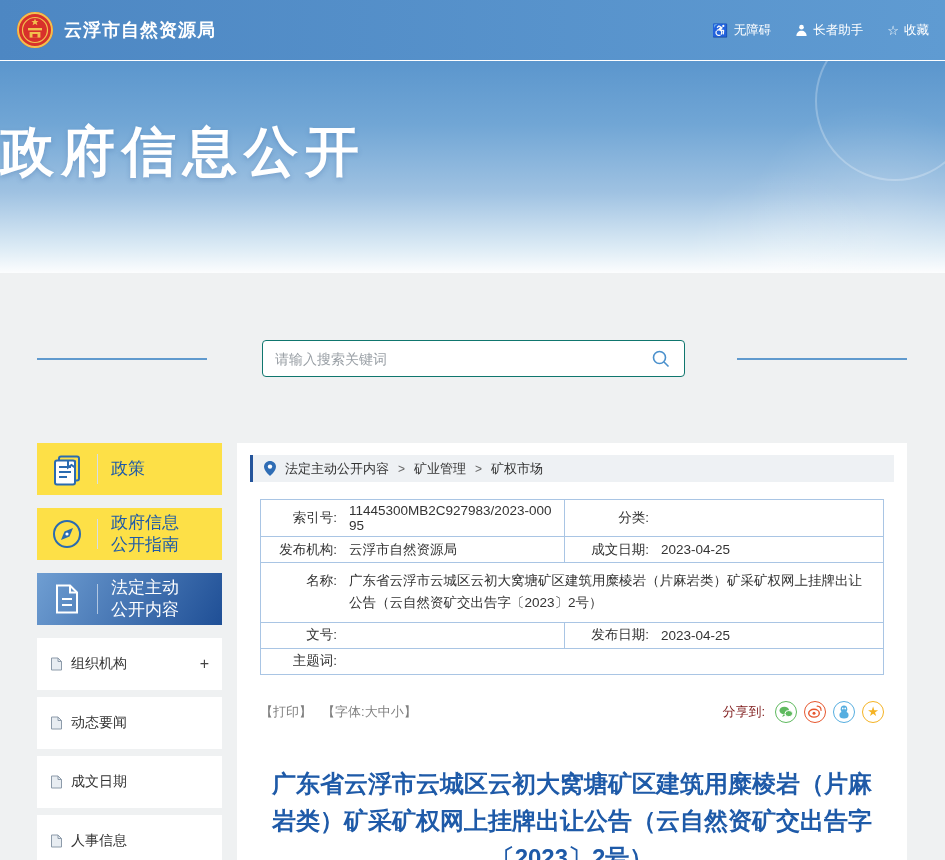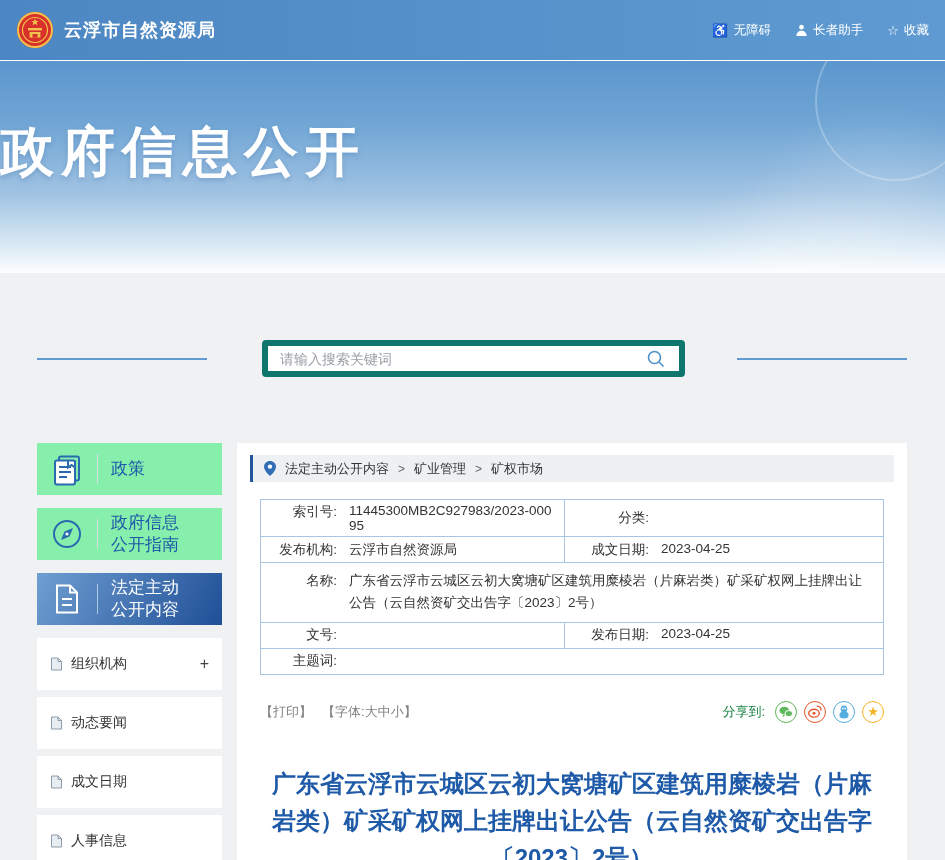--- a/index.html
+++ b/index.html
@@ -30,33 +30,33 @@
   .b-c2 { right:60px;  top:110px; width:200px; height:200px; }
   .b-c3 { right:-30px; top:-40px; width:160px; height:160px;
           border:2px solid rgba(255,255,255,.25); background:none; }
 
   
   .search-row { display:flex; align-items:center; margin-top:67px; }
   .search-line { height:2px; background:#609ace; width:170px; flex:none; }
   .search-line.l { margin-left:37px; }
   .search-line.r { margin-left:52px; }
   .search-box { width:423px; height:37px; margin-left:55px; background:#fff;
-                border:6px solid #0f766e; border-radius:4px; display:flex;
+                border:1px solid #0f766e; border-radius:4px; display:flex;
                 align-items:center; padding:0 12px; }
   .search-box input { flex:1; border:none; outline:none; font-size:14px;
                       color:#333; font-family:inherit; background:transparent; }
   .search-box input::placeholder { color:#9aa0a6; }
   .search-btn { border:none; background:none; cursor:pointer; display:flex; padding:2px; }
 
   
   .content { display:flex; margin:66px 38px 0 37px; align-items:flex-start; }
 
   
   .sidebar { width:185px; margin-right:15px; flex:none; }
-  .side-main { height:52px; background:#86efac; display:flex; align-items:center;
+  .side-main { height:52px; background:#fde047; display:flex; align-items:center;
                margin-bottom:13px; cursor:pointer; }
   .side-main .icon-wrap { width:60px; display:flex; justify-content:center; flex:none; }
   .side-div { width:1px; height:30px; background:#d7dee6; flex:none; }
   .side-main .lbl { margin-left:13px; color:#1e5aa8; font-size:17px;
                     line-height:1.3; width:82px; }
   .side-main.active { background:linear-gradient(120deg,#6f9ed2 0%,#1f4f96 100%); }
   .side-main.active .lbl { color:#fff; }
   .side-main.active .side-div { background:rgba(255,255,255,.55); }
   .side-sub { height:52px; background:#fff; display:flex; align-items:center;
               padding:0 13px; margin-bottom:7px; font-size:14px; color:#333; cursor:pointer; }
@@ -68,33 +68,33 @@
   .breadcrumb { height:27px; background:#eef1f4; border-left:3px solid #24549b;
                 display:flex; align-items:center; padding:0 11px; font-size:13px; color:#333; }
   .breadcrumb svg { margin-right:9px; flex:none; }
   .bc-item { cursor:pointer; }
   .bc-sep { margin:0 9px; color:#666; font-size:12px; }
 
   table.info { border-collapse:collapse; width:calc(100% - 20px); margin:17px 10px 0; }
   table.info td { border:1px solid #a9c5e4; font-size:13.5px; color:#333;
                   height:26px; padding:3px 0; vertical-align:middle; }
   td.half-l { width:48.8%; }
-  .cell-flex { display:flex; align-items:flex-start; }
+  .cell-flex { display:flex; align-items:center; }
   .cell-flex.top { align-items:flex-start; line-height:1.65; padding:4px 0; }
   .t-lbl  { display:inline-block; width:88px; text-align:right; padding-right:12px; flex:none; }
   .t-lbl2 { display:inline-block; width:96px; text-align:right; padding-right:12px; flex:none; }
   .t-val  { flex:1; padding-right:10px; word-break:break-all; }
 
   .toolbar { margin:26px 10px 0; display:flex; align-items:center;
              font-size:13px; color:#808080; }
   .tb-print { cursor:pointer; margin-right:10px; }
   .tb-font  { display:flex; align-items:flex-start; gap:0; }
   .tb-size  { cursor:pointer; }
   .share { margin-left:auto; display:flex; align-items:center; gap:7px; }
-  .share-label { margin-right:3px; color:#15803d; }
+  .share-label { margin-right:3px; color:#7f1d1d; }
   .share-circle { width:22px; height:22px; border-radius:50%; display:flex;
                   align-items:center; justify-content:center; cursor:pointer; background:#fff; }
   .sc-wechat { border:1px solid #5eb95e; }
   .sc-weibo  { border:1px solid #e6562d; }
   .sc-qq     { border:1px solid #56aee0; }
   .sc-qzone  { border:1px solid #f5b324; color:#f5b324; font-size:13px; line-height:1; }
 
   .article-title { margin:42px 22px 0; text-align:center; color:#1e5aa8;
                    font-size:24px; font-weight:bold; line-height:37px; }
 </style>

